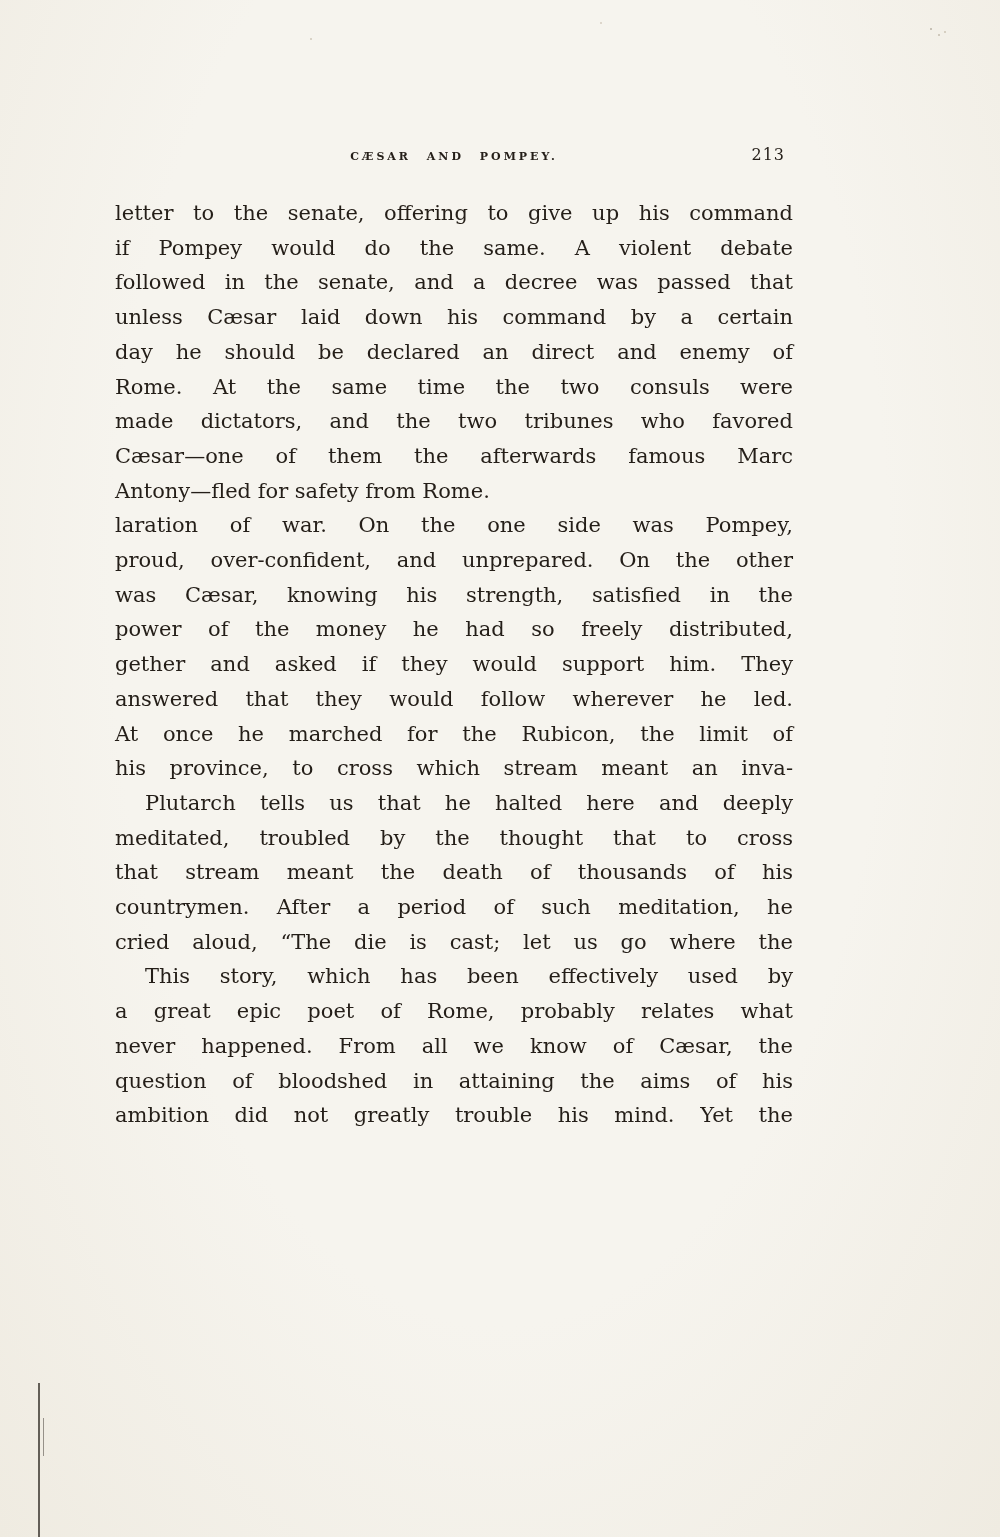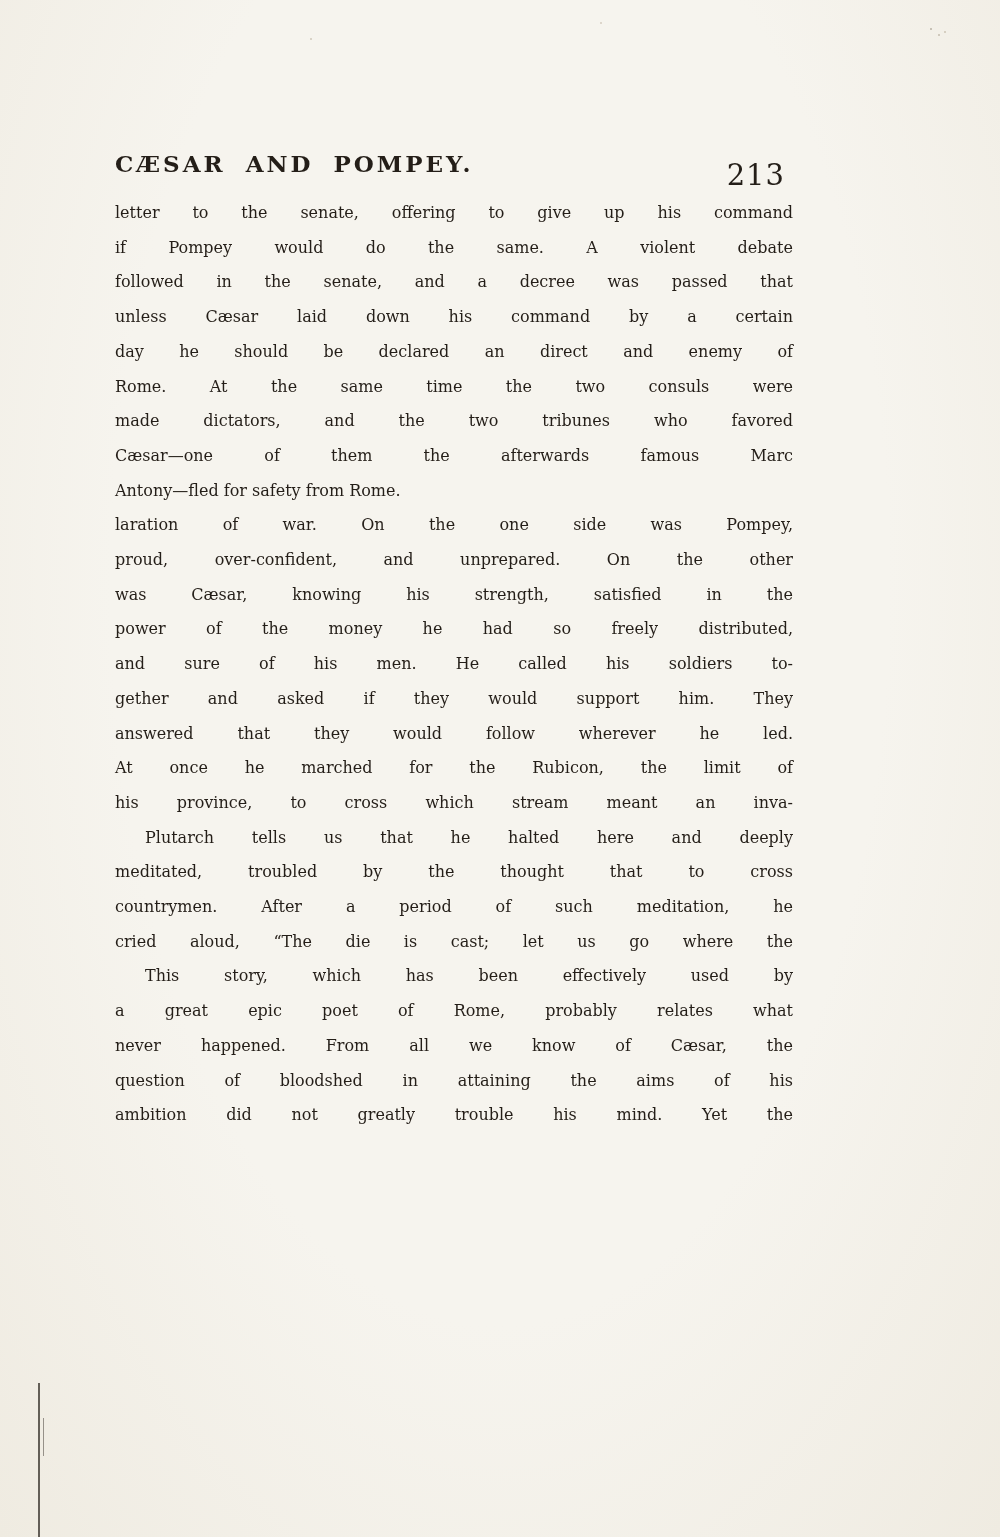--- a/index.html
+++ b/index.html
@@ -17,40 +17,40 @@
     overflow: hidden;
   }
   .page-header {
     position: absolute;
     top: 144px;
     left: 115px;
     width: 678px;
     height: 30px;
   }
   .running-title {
-    text-align: left;
-    font-size: 23px;
+    text-align: center;
+    font-size: 11px;
     font-weight: bold;
     letter-spacing: 3px;
     word-spacing: 9px;
     padding-top: 6px;
   }
   .page-number {
     position: absolute;
     right: 8px;
-    top: 14px;
-    font-size: 29px;
+    top: 1px;
+    font-size: 16px;
     letter-spacing: 1px;
   }
   .page-body {
     position: absolute;
     top: 196px;
     left: 115px;
     width: 678px;
-    font-size: 16px;
+    font-size: 21px;
     line-height: 34.7px;
   }
   .paragraph {
     margin: 0;
   }
   .line {
     text-align: justify;
     text-align-last: justify;
     white-space: nowrap;
     
@@ -115,29 +115,29 @@
         <div class="line">Rome.  At the same time the two consuls were</div>
         <div class="line">made dictators, and the two tribunes who favored</div>
         <div class="line">Cæsar—one of them the afterwards famous Marc</div>
         <div class="line para-end">Antony—fled for safety from Rome.</div>
       </div>
       <div class="paragraph">
         <div class="line">laration of war.  On the one side was Pompey,</div>
         <div class="line">proud, over-confident, and unprepared.  On the other</div>
         <div class="line">was Cæsar, knowing his strength, satisfied in the</div>
         <div class="line">power of the money he had so freely distributed,</div>
-        <div class="line">and sure of his men.  He called his soldiers to-</div>
         <div class="line">gether and asked if they would support him.  They</div>
         <div class="line">answered that they would follow wherever he led.</div>
         <div class="line">At once he marched for the Rubicon, the limit of</div>
         <div class="line">his province, to cross which stream meant an inva-</div>
       </div>
       <div class="paragraph">
         <div class="line indent">Plutarch tells us that he halted here and deeply</div>
         <div class="line">meditated, troubled by the thought that to cross</div>
+        <div class="line">that stream meant the death of thousands of his</div>
         <div class="line">countrymen.  After a period of such meditation, he</div>
         <div class="line">cried aloud, “The die is cast; let us go where the</div>
       </div>
       <div class="paragraph">
         <div class="line indent">This story, which has been effectively used by</div>
         <div class="line">a great epic poet of Rome, probably relates what</div>
         <div class="line">never happened.  From all we know of Cæsar, the</div>
         <div class="line">question of bloodshed in attaining the aims of his</div>
         <div class="line">ambition did not greatly trouble his mind.  Yet the</div>
       </div>

